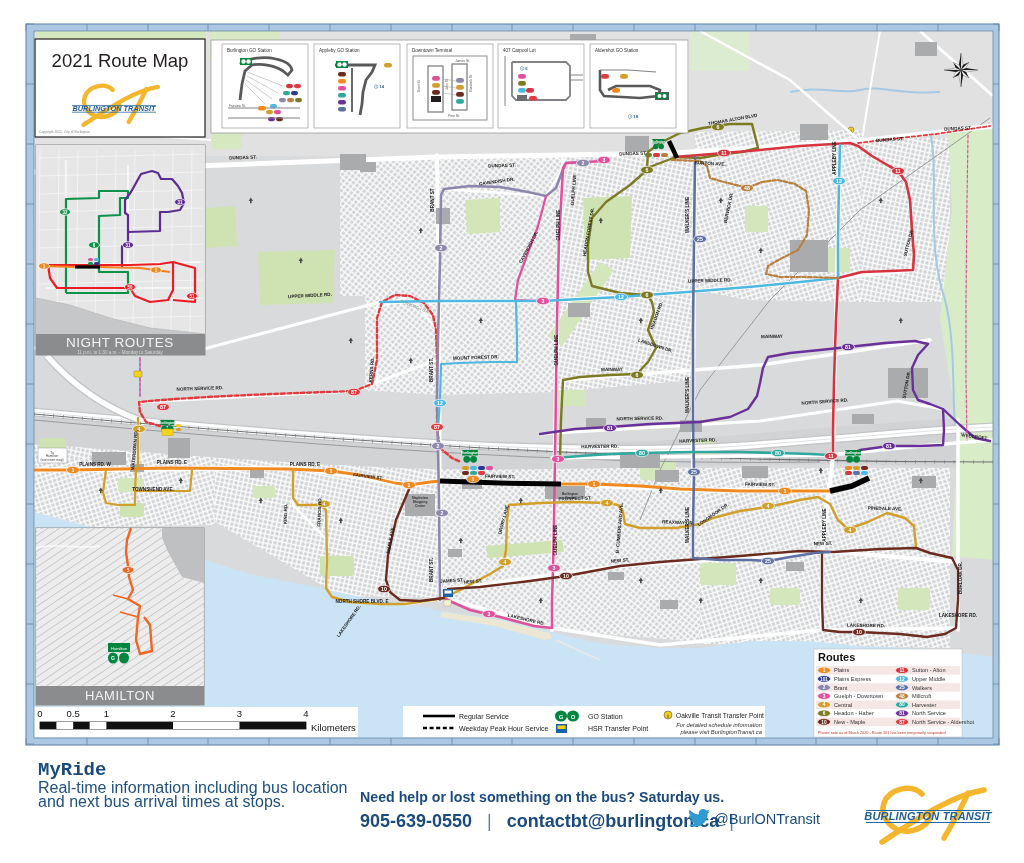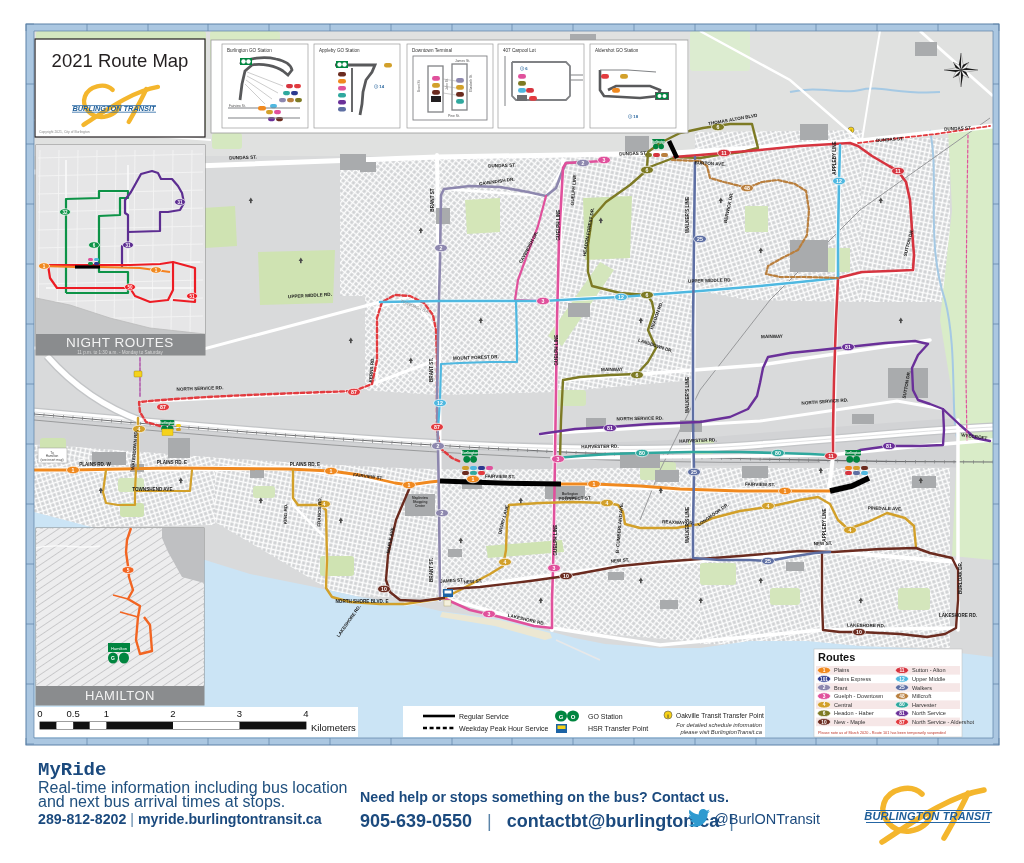--- a/index.html
+++ b/index.html
@@ -704,23 +704,22 @@
         <rect x="26" y="24" width="973" height="721" fill="none" stroke="#5c81a8" stroke-width="1"></rect>
         <path d="M34,31 H993 V738 H34 Z" fill="none" stroke="#5c81a8" stroke-width="0.7"></path>
         <path d="M26,24 V31 M26,738 V745 M87,24 V31 M87,738 V745 M148,24 V31 M148,738 V745 M208,24 V31 M208,738 V745 M269,24 V31 M269,738 V745 M330,24 V31 M330,738 V745 M391,24 V31 M391,738 V745 M452,24 V31 M452,738 V745 M512,24 V31 M512,738 V745 M573,24 V31 M573,738 V745 M634,24 V31 M634,738 V745 M695,24 V31 M695,738 V745 M756,24 V31 M756,738 V745 M816,24 V31 M816,738 V745 M877,24 V31 M877,738 V745 M938,24 V31 M938,738 V745 M999,24 V31 M999,738 V745 M26,24 H34 M993,24 H999 M26,84 H34 M993,84 H999 M26,144 H34 M993,144 H999 M26,204 H34 M993,204 H999 M26,264 H34 M993,264 H999 M26,324 H34 M993,324 H999 M26,384 H34 M993,384 H999 M26,444 H34 M993,444 H999 M26,504 H34 M993,504 H999 M26,564 H34 M993,564 H999 M26,624 H34 M993,624 H999 M26,684 H34 M993,684 H999 M26,744 H34 M993,744 H999 " stroke="#5c81a8" stroke-width="0.7"></path>
       </g>
     </svg>
 
 <div style="position:absolute;left:38px;top:759px;font-size:19px;font-weight:bold;color:#1b4a7e;font-family:Liberation Mono, monospace;">MyRide</div>
 
 <div style="position:absolute;left:38px;top:781px;font-size:16px;color:#21517f;line-height:13.5px;">Real-time information including bus location<br>and next bus arrival times at stops.</div>
 
-<div style="position:absolute;left:38px;top:811px;font-size:14.2px;font-weight:bold;color:#1b4a7e;">289-812-8202 <span style="font-weight:normal;color:#5b84a8;">|</span> myride.burlingtontransit.ca</div>
-
-<div style="position:absolute;left:360px;top:789px;font-size:14.2px;font-weight:bold;color:#1b4a7e;">Need help or stops something on the bus? Contact us.</div>
+
+<div style="position:absolute;left:360px;top:789px;font-size:14.2px;font-weight:bold;color:#1b4a7e;">Need help or lost something on the bus? Saturday us.</div>
 
 <div style="position:absolute;left:360px;top:811px;font-size:18px;font-weight:bold;color:#1b4a7e;">905-639-0550 &nbsp;&nbsp;<span style="font-weight:normal;color:#5b84a8;">|</span>&nbsp;&nbsp; contactbt@burlington.ca &nbsp;<span style="font-weight:normal;color:#5b84a8;">|</span></div>
 
 <svg style="position:absolute;left:686px;top:806px;" width="26" height="24" viewBox="0 0 24 24">
       <path fill="#2e9ad0" d="M23 5.1c-.8.4-1.7.6-2.6.8.9-.6 1.6-1.5 2-2.5-.9.5-1.9.9-2.9 1.1-.8-.9-2-1.5-3.3-1.5-2.5 0-4.5 2-4.5 4.5 0 .4 0 .7.1 1-3.7-.2-7-2-9.2-4.7-.4.7-.6 1.5-.6 2.3 0 1.6.8 2.9 2 3.7-.7 0-1.4-.2-2-.5v.1c0 2.2 1.5 4 3.6 4.4-.4.1-.8.2-1.2.2-.3 0-.6 0-.9-.1.6 1.8 2.2 3.1 4.2 3.1-1.5 1.2-3.5 1.9-5.6 1.9-.4 0-.7 0-1.1-.1 2 1.3 4.4 2 6.9 2 8.3 0 12.8-6.9 12.8-12.8v-.6c.9-.6 1.6-1.4 2.3-2.3z"></path>
     </svg>
 
 <div style="position:absolute;left:714px;top:811px;font-size:14.5px;font-weight:normal;color:#1b4a7e;">@BurlONTransit</div>
 
 <svg style="position:absolute;left:860px;top:778px;" width="140" height="70" viewBox="0 0 140 70">

